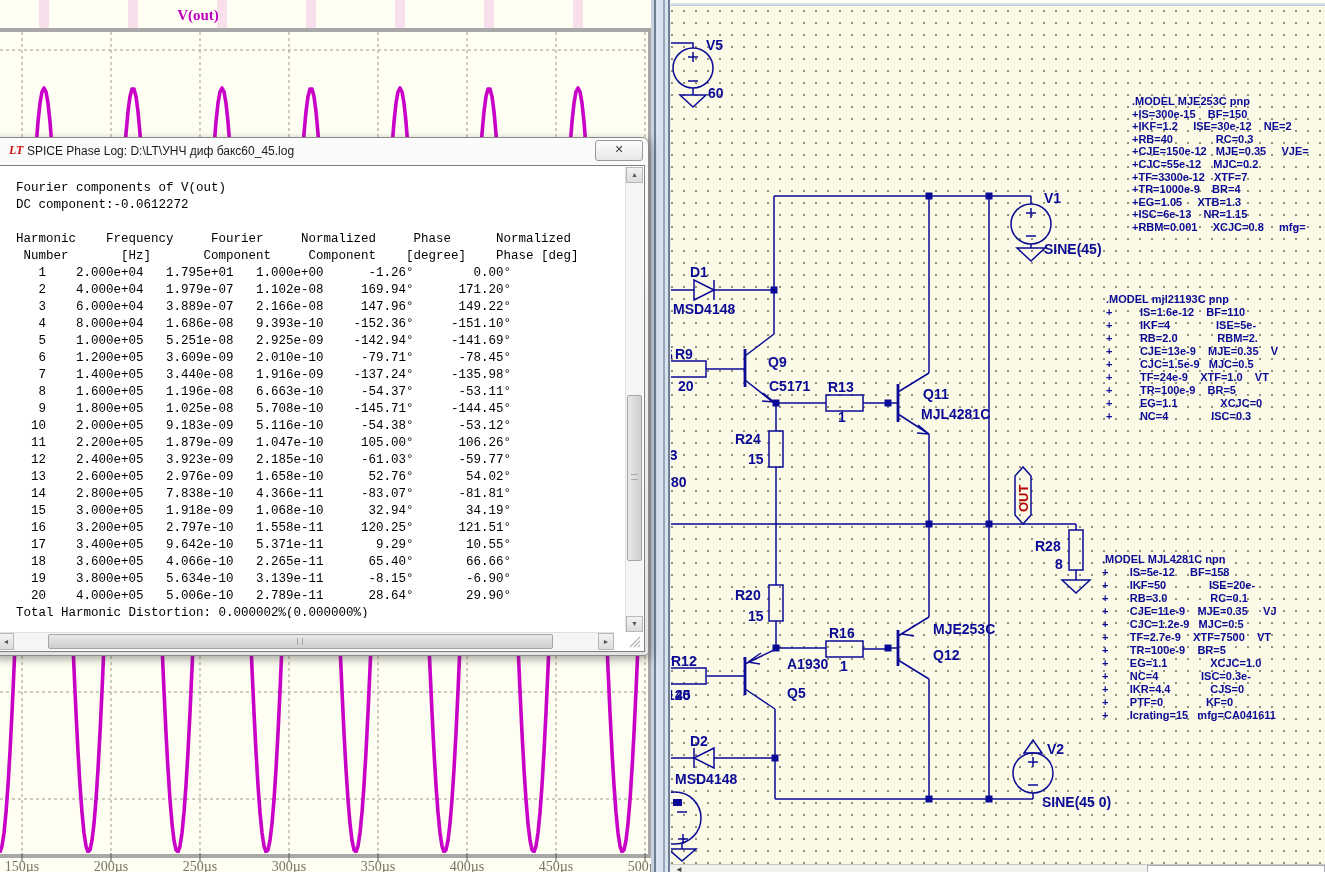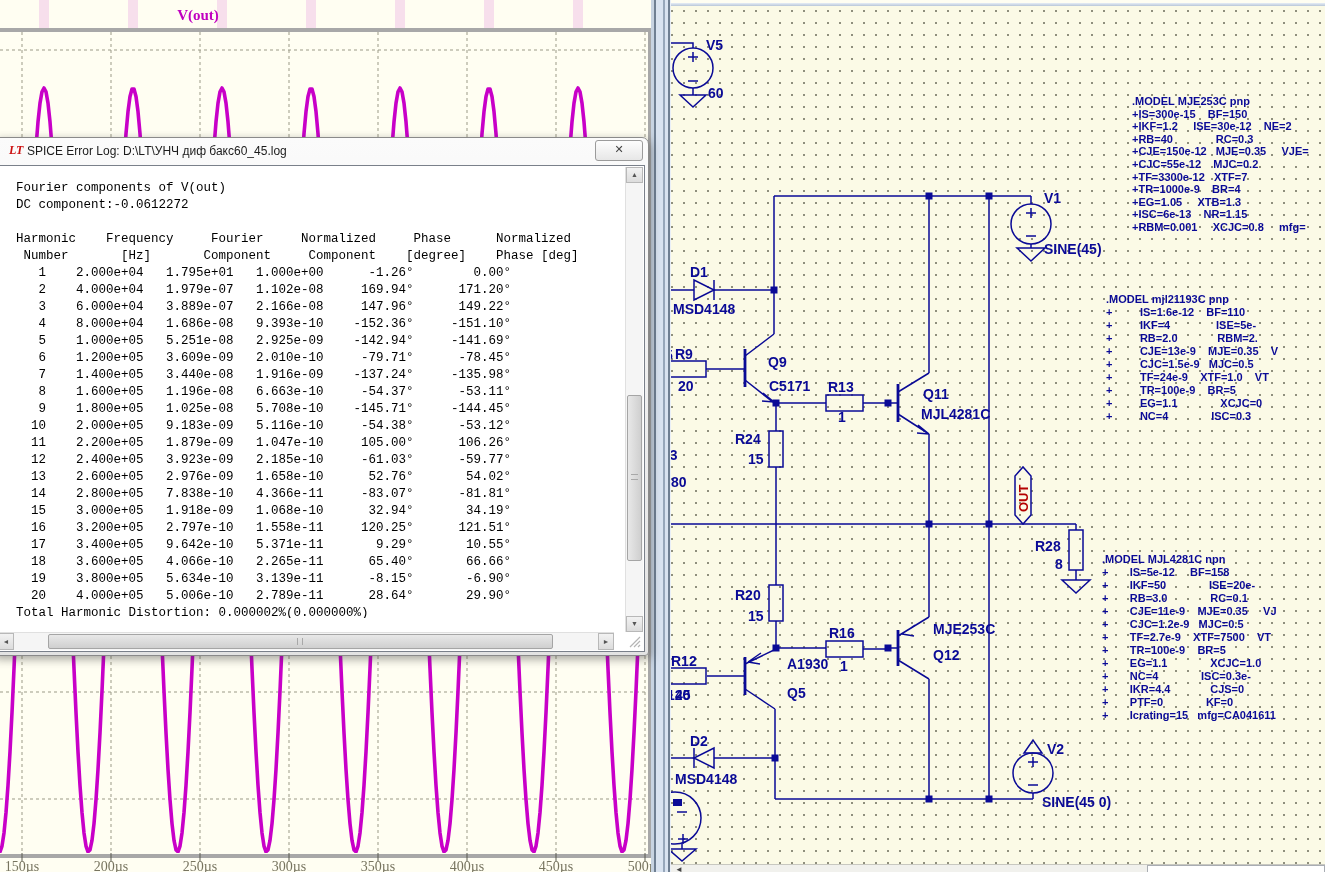--- a/index.html
+++ b/index.html
@@ -300,21 +300,21 @@
 
     <div id="schematic-hscroll">
       <div class="arrow">◄</div>
       <div class="panel"></div>
     </div>
   </div>
 
   <div id="dialog">
     <div id="dlg-titlebar">
       <span id="dlg-icon">LT</span>
-      <span id="dlg-title">SPICE Error Log: D:\LT\УНЧ диф бакс60_45.log</span>
+      <span id="dlg-title">SPICE Phase Log: D:\LT\УНЧ диф бакс60_45.log</span>
       <div id="dlg-close">
         <span>✕</span>
       </div>
     </div>
     <div id="dlg-body">
       <pre id="log-pre">Fourier components of V(out)
 DC component:-0.0612272
 
 Harmonic    Frequency     Fourier     Normalized     Phase      Normalized
  Number       [Hz]       Component     Component    [degree]    Phase [deg]

